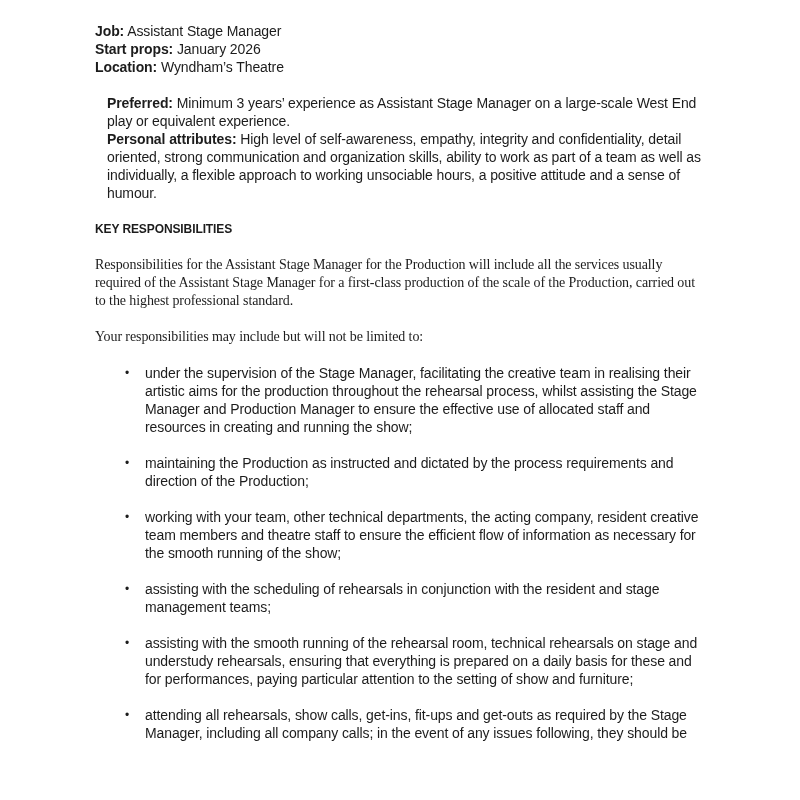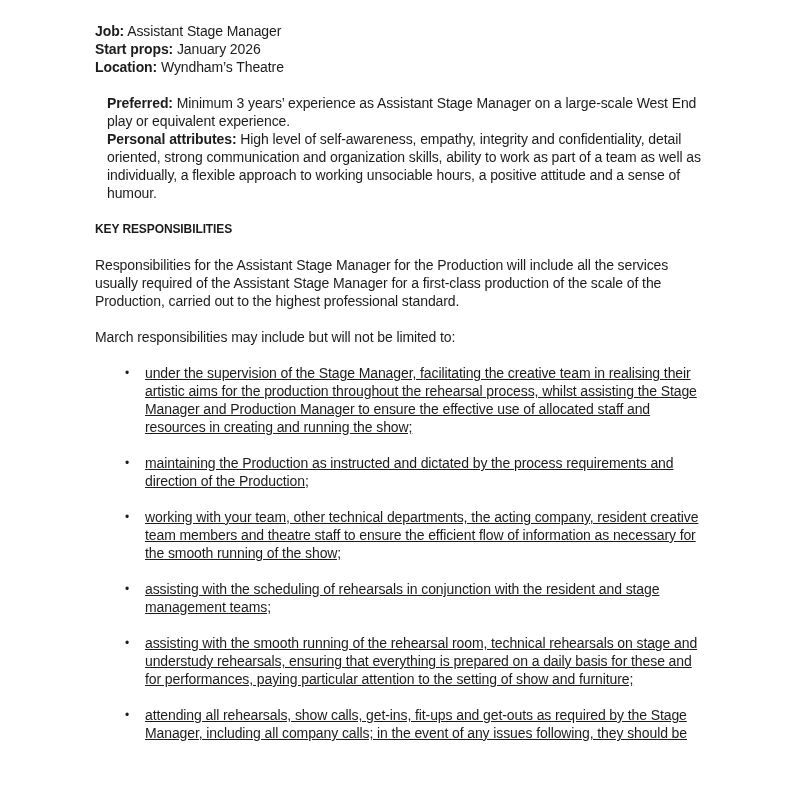--- a/index.html
+++ b/index.html
@@ -25,59 +25,59 @@
   .page p { margin: 0; }
   .b { font-weight: bold; }
   .details { margin: 0 0 18px 0; }
   .quals { margin: 0 0 18px 12px; }
   .section-heading {
     font-size: 12px;
     font-weight: bold;
     margin: 0 0 18px 0;
     line-height: 18px;
   }
-  .para { margin: 0 0 18px 0 !important; }
+  .para { margin: 0 0 18px 0 !important; font-family: Liberation Serif, serif; }
   ul.bullets {
     margin: 0;
     padding: 0;
     list-style: none;
   }
   ul.bullets li {
     display: flex;
     margin: 0 0 18px 0;
     padding-left: 30px;
   }
   ul.bullets li:last-child { margin-bottom: 0; }
   .dot {
     flex: 0 0 20px;
     width: 20px;
     font-size: 12px;
   }
-  .bullet-text { flex: 1 1 auto; text-decoration: underline; }
+  .bullet-text { flex: 1 1 auto; }
 </style>
 </head>
 <body>
 
 <div class="page">
 
   <section class="details">
     <p class="line"><span class="b">Job:</span> <span>Assistant Stage Manager</span></p>
     <p class="line"><span class="b">Start props:</span> <span>January 2026</span></p>
     <p class="line"><span class="b">Location:</span> <span>Wyndham’s Theatre</span></p>
   </section>
 
   <section class="quals">
     <p class="line"><span class="b">Preferred:</span> <span>Minimum 3 years’ experience as Assistant Stage Manager on a large-scale West End play or equivalent experience.</span></p>
     <p class="line"><span class="b">Personal attributes:</span> <span>High level of self-awareness, empathy, integrity and confidentiality, detail oriented, strong communication and organization skills, ability to work as part of a team as well as individually, a flexible approach to working unsociable hours, a positive attitude and a sense of humour.</span></p>
   </section>
 
   <h2 class="section-heading">KEY RESPONSIBILITIES</h2>
 
   <p class="para">Responsibilities for the Assistant Stage Manager for the Production will include all the services usually required of the Assistant Stage Manager for a first-class production of the scale of the Production, carried out to the highest professional standard.</p>
-  <p class="para">March responsibilities may include but will not be limited to:</p>
+  <p class="para">Your responsibilities may include but will not be limited to:</p>
 
   <ul class="bullets">
     <li>
         <span class="dot">•</span>
         <span class="bullet-text">under the supervision of the Stage Manager, facilitating the creative team in realising their artistic aims for the production throughout the rehearsal process, whilst assisting the Stage Manager and Production Manager to ensure the effective use of allocated staff and resources in creating and running the show;</span>
       </li>
     <li>
         <span class="dot">•</span>
         <span class="bullet-text">maintaining the Production as instructed and dictated by the process requirements and direction of the Production;</span>
       </li>

